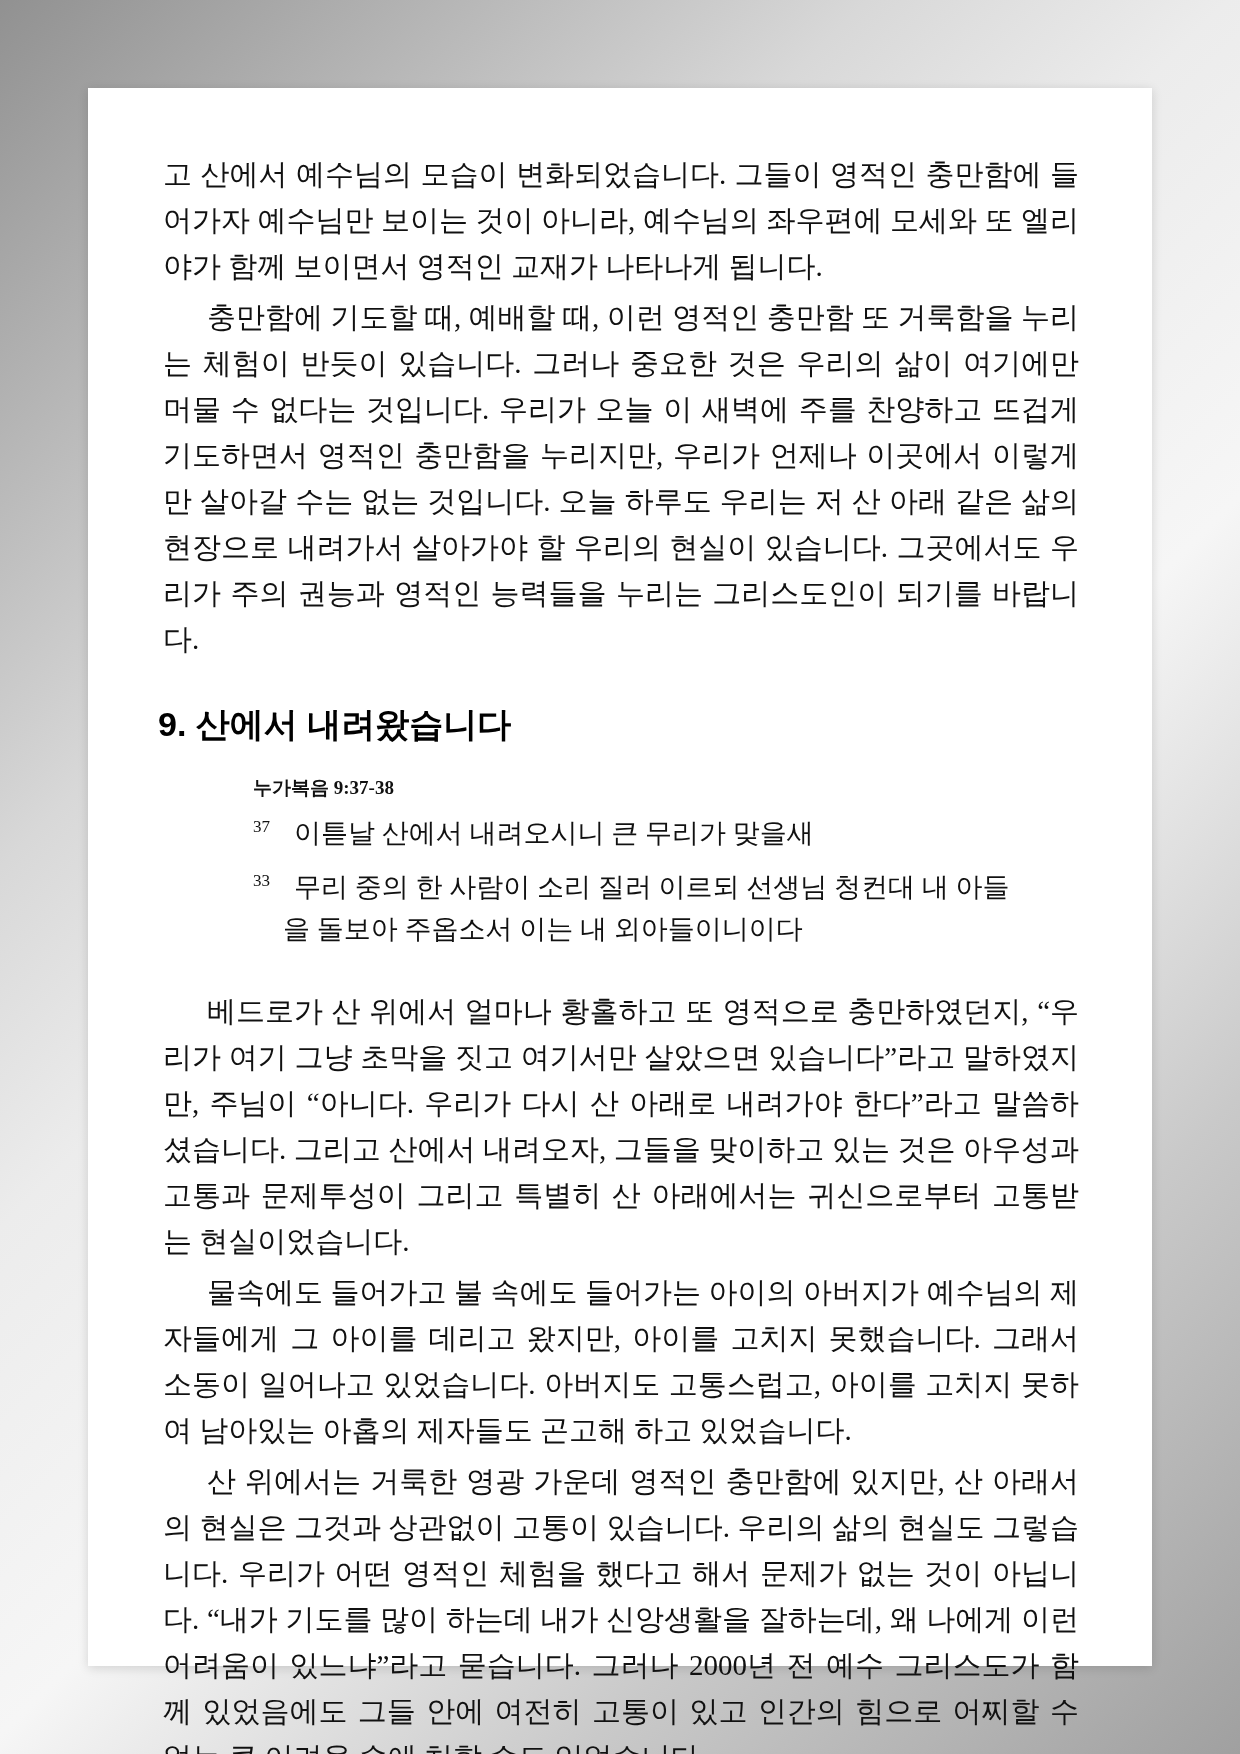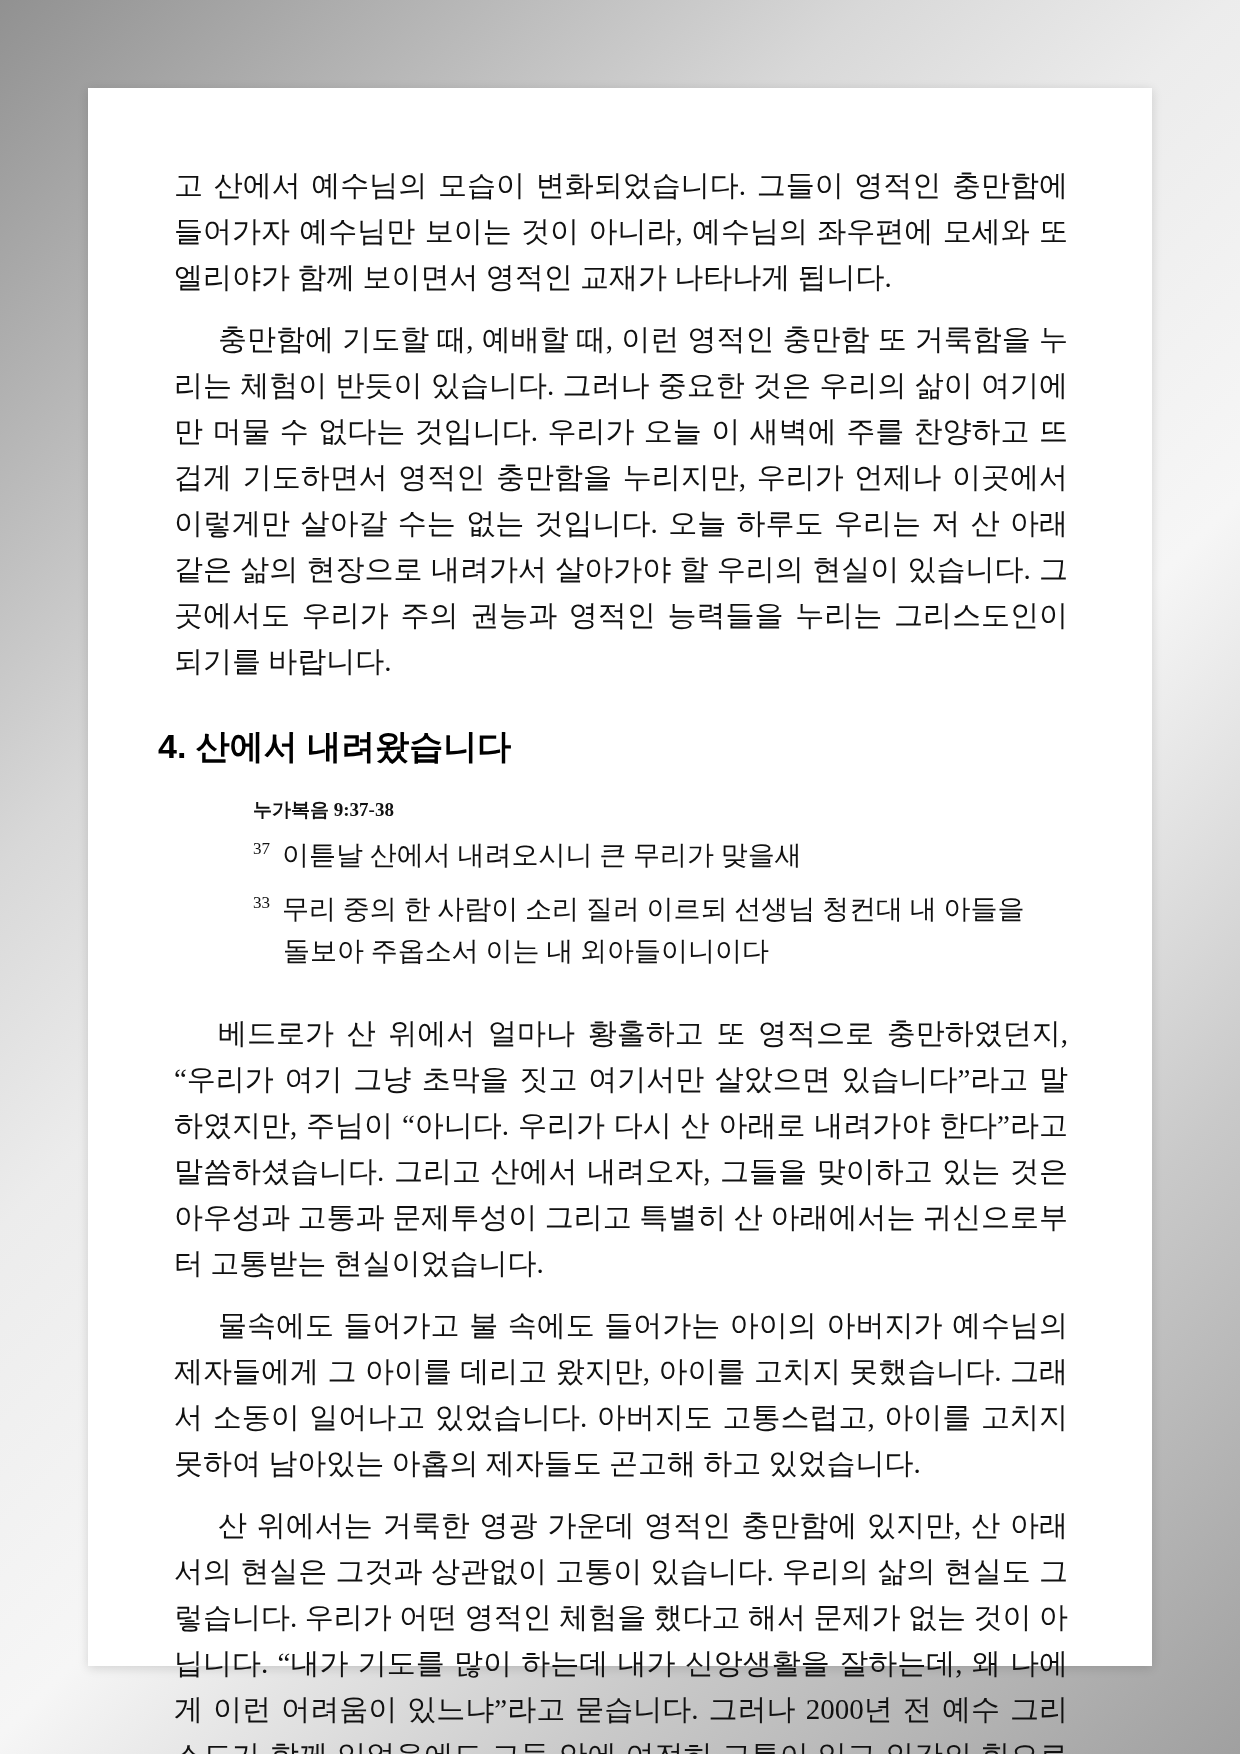--- a/index.html
+++ b/index.html
@@ -25,21 +25,21 @@
     top: 88px;
     width: 1064px;
     height: 1578px;
     background: #ffffff;
     box-shadow: 0 2px 10px rgba(0,0,0,0.14);
     box-sizing: border-box;
     padding: 58px 68px 0 70px;
     color: #111111;
   }
   .body-para {
-    margin: 16px;
+    margin: 5px;
     font-size: 29px;
     line-height: 46px;
     text-align: justify;
     word-break: break-all;
     text-indent: 44px;
     color: #111111;
   }
   .body-para.no-indent {
     text-indent: 0;
   }
@@ -66,36 +66,36 @@
     line-height: 42px;
     padding-left: 30px;
     text-indent: -30px;
     text-align: left;
     word-break: break-all;
     color: #111111;
   }
   .verse sup {
     font-size: 17px;
     line-height: 0;
-    margin-right: 12px;
+    margin-right: 24px;
   }
   .after-scripture {
     margin-top: 38px;
   }
 </style>
 </head>
 <body>
 
 <div class="page">
 
   <p class="body-para no-indent">고 산에서 예수님의 모습이 변화되었습니다.  그들이 영적인 충만함에 들어가자 예수님만 보이는 것이 아니라,  예수님의 좌우편에 모세와 또 엘리야가 함께 보이면서 영적인 교재가 나타나게 됩니다.</p>
 
   <p class="body-para">충만함에 기도할 때,  예배할 때,  이런 영적인 충만함 또 거룩함을 누리는 체험이 반듯이 있습니다.  그러나 중요한 것은 우리의 삶이 여기에만 머물 수 없다는 것입니다.  우리가 오늘 이 새벽에 주를 찬양하고 뜨겁게 기도하면서 영적인 충만함을 누리지만,  우리가 언제나 이곳에서 이렇게만 살아갈 수는 없는 것입니다.  오늘 하루도 우리는 저 산 아래 같은 삶의 현장으로 내려가서 살아가야 할 우리의 현실이 있습니다.  그곳에서도 우리가 주의 권능과 영적인 능력들을 누리는 그리스도인이 되기를 바랍니다.</p>
 
-  <h2 class="section-heading">4.  산에서 내려왔습니다</h2>
+  <h2 class="section-heading">9.  산에서 내려왔습니다</h2>
 
   <div class="scripture">
     <div class="scripture-ref">누가복음 9:37-38</div>
 
     <div class="verse"><sup>37</sup><span>이튿날 산에서 내려오시니 큰 무리가 맞을새</span></div>
 
     <div class="verse"><sup>33</sup><span>무리 중의 한 사람이 소리 질러 이르되 선생님 청컨대 내 아들을 돌보아 주옵소서 이는 내 외아들이니이다</span></div>
   </div>
 
   <p class="body-para after-scripture">베드로가 산 위에서 얼마나 황홀하고 또 영적으로 충만하였던지,  “우리가 여기 그냥 초막을 짓고 여기서만 살았으면 있습니다”라고 말하였지만,  주님이 “아니다.  우리가 다시 산 아래로 내려가야 한다”라고 말씀하셨습니다.  그리고 산에서 내려오자,  그들을 맞이하고 있는 것은 아우성과 고통과 문제투성이 그리고 특별히 산 아래에서는 귀신으로부터 고통받는 현실이었습니다.</p>

